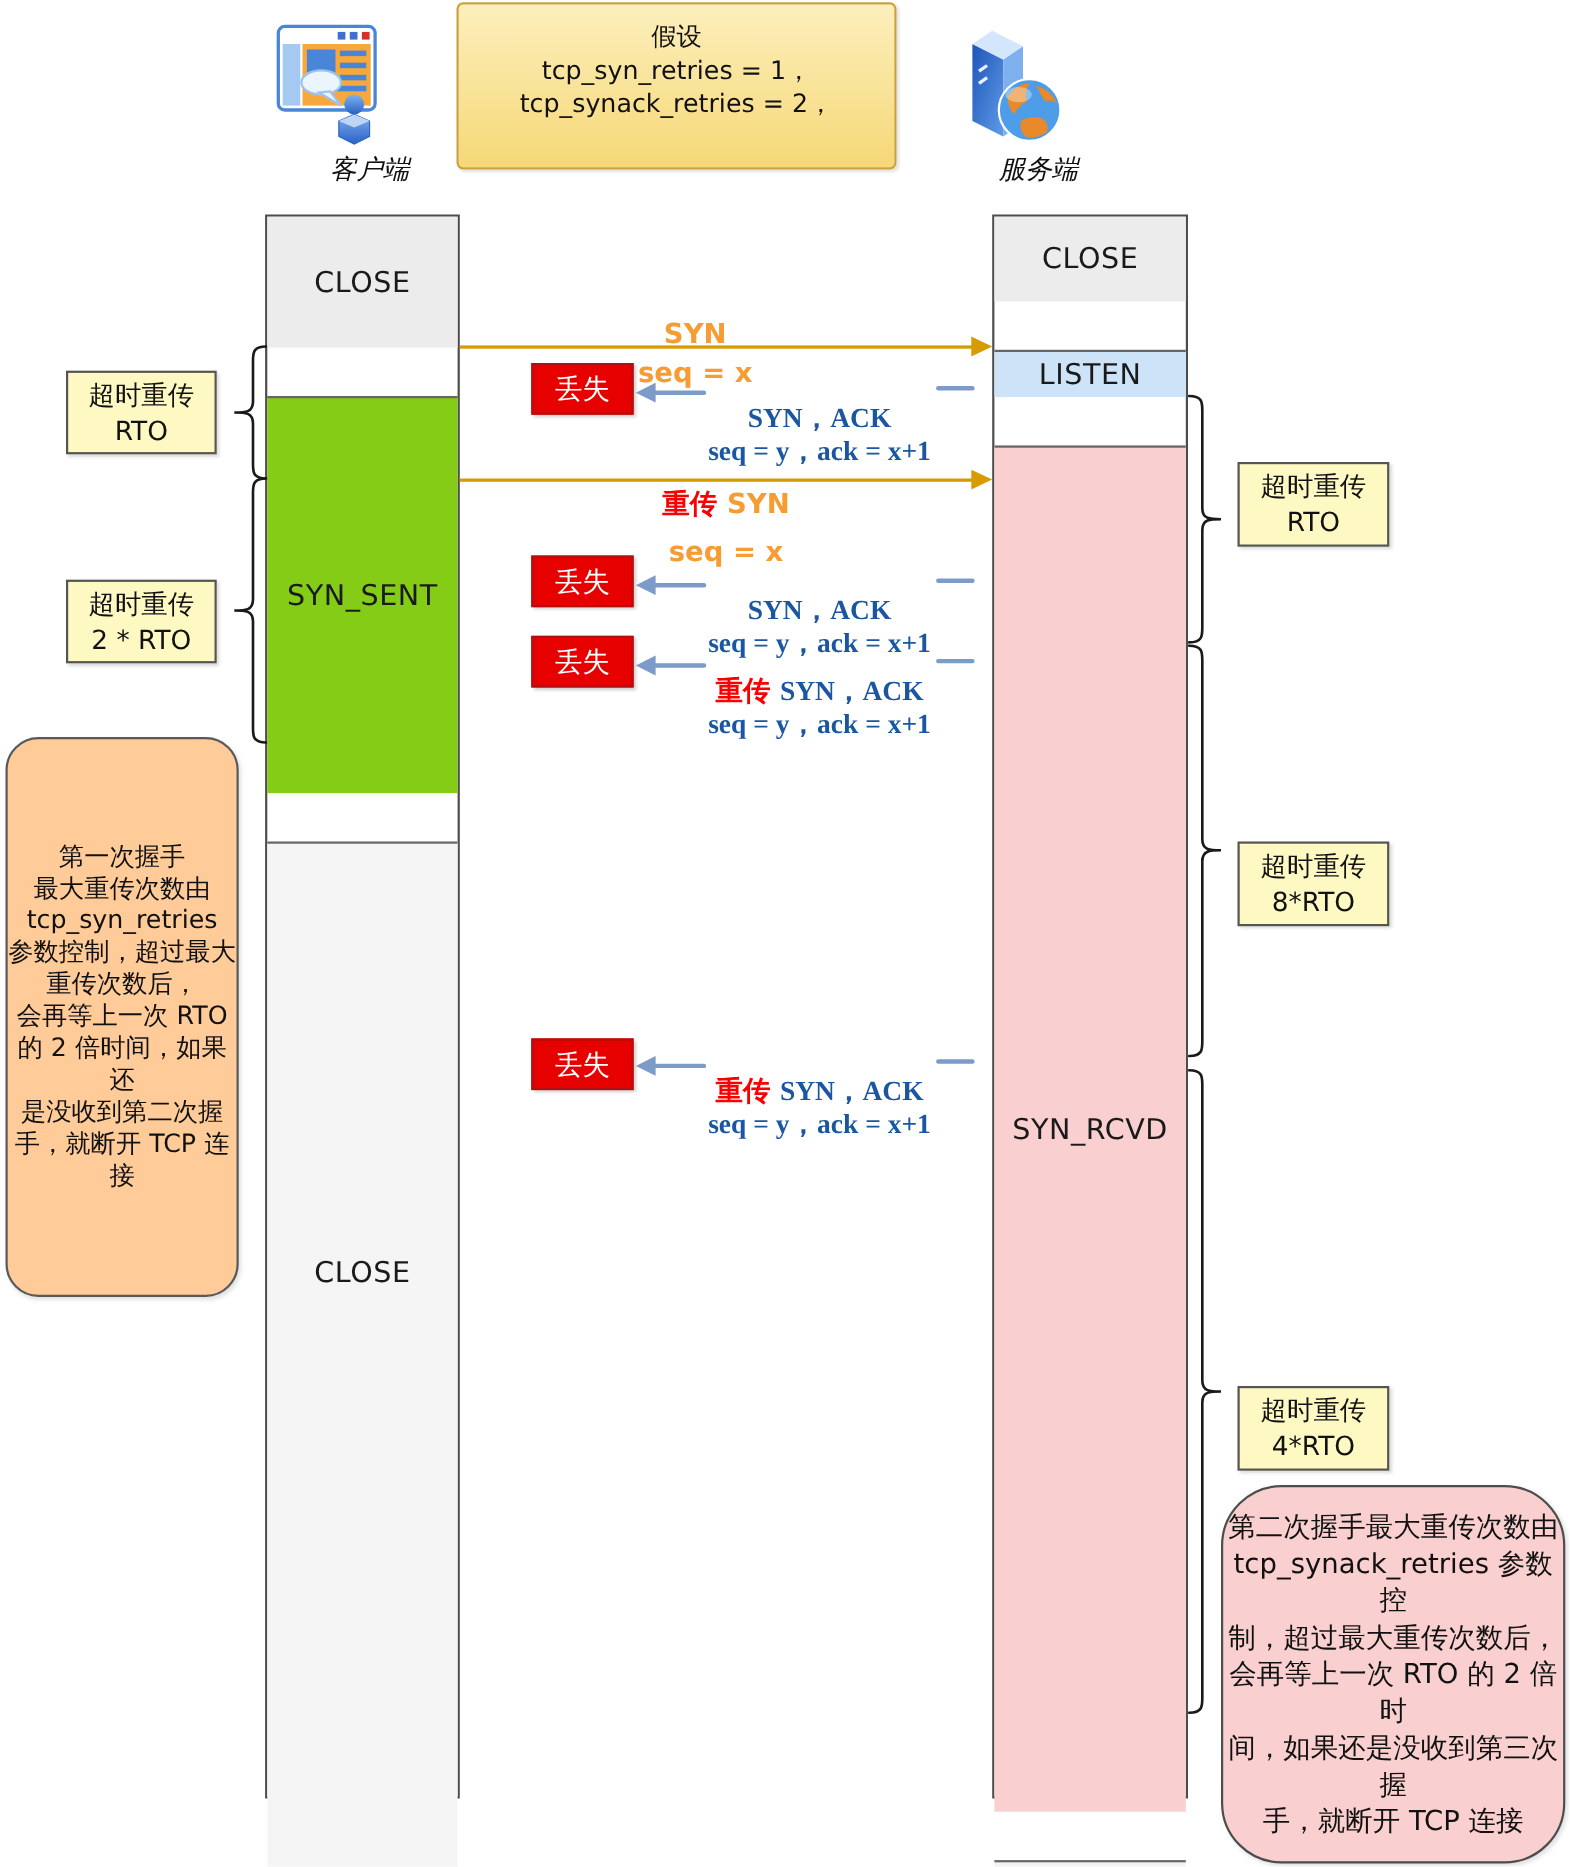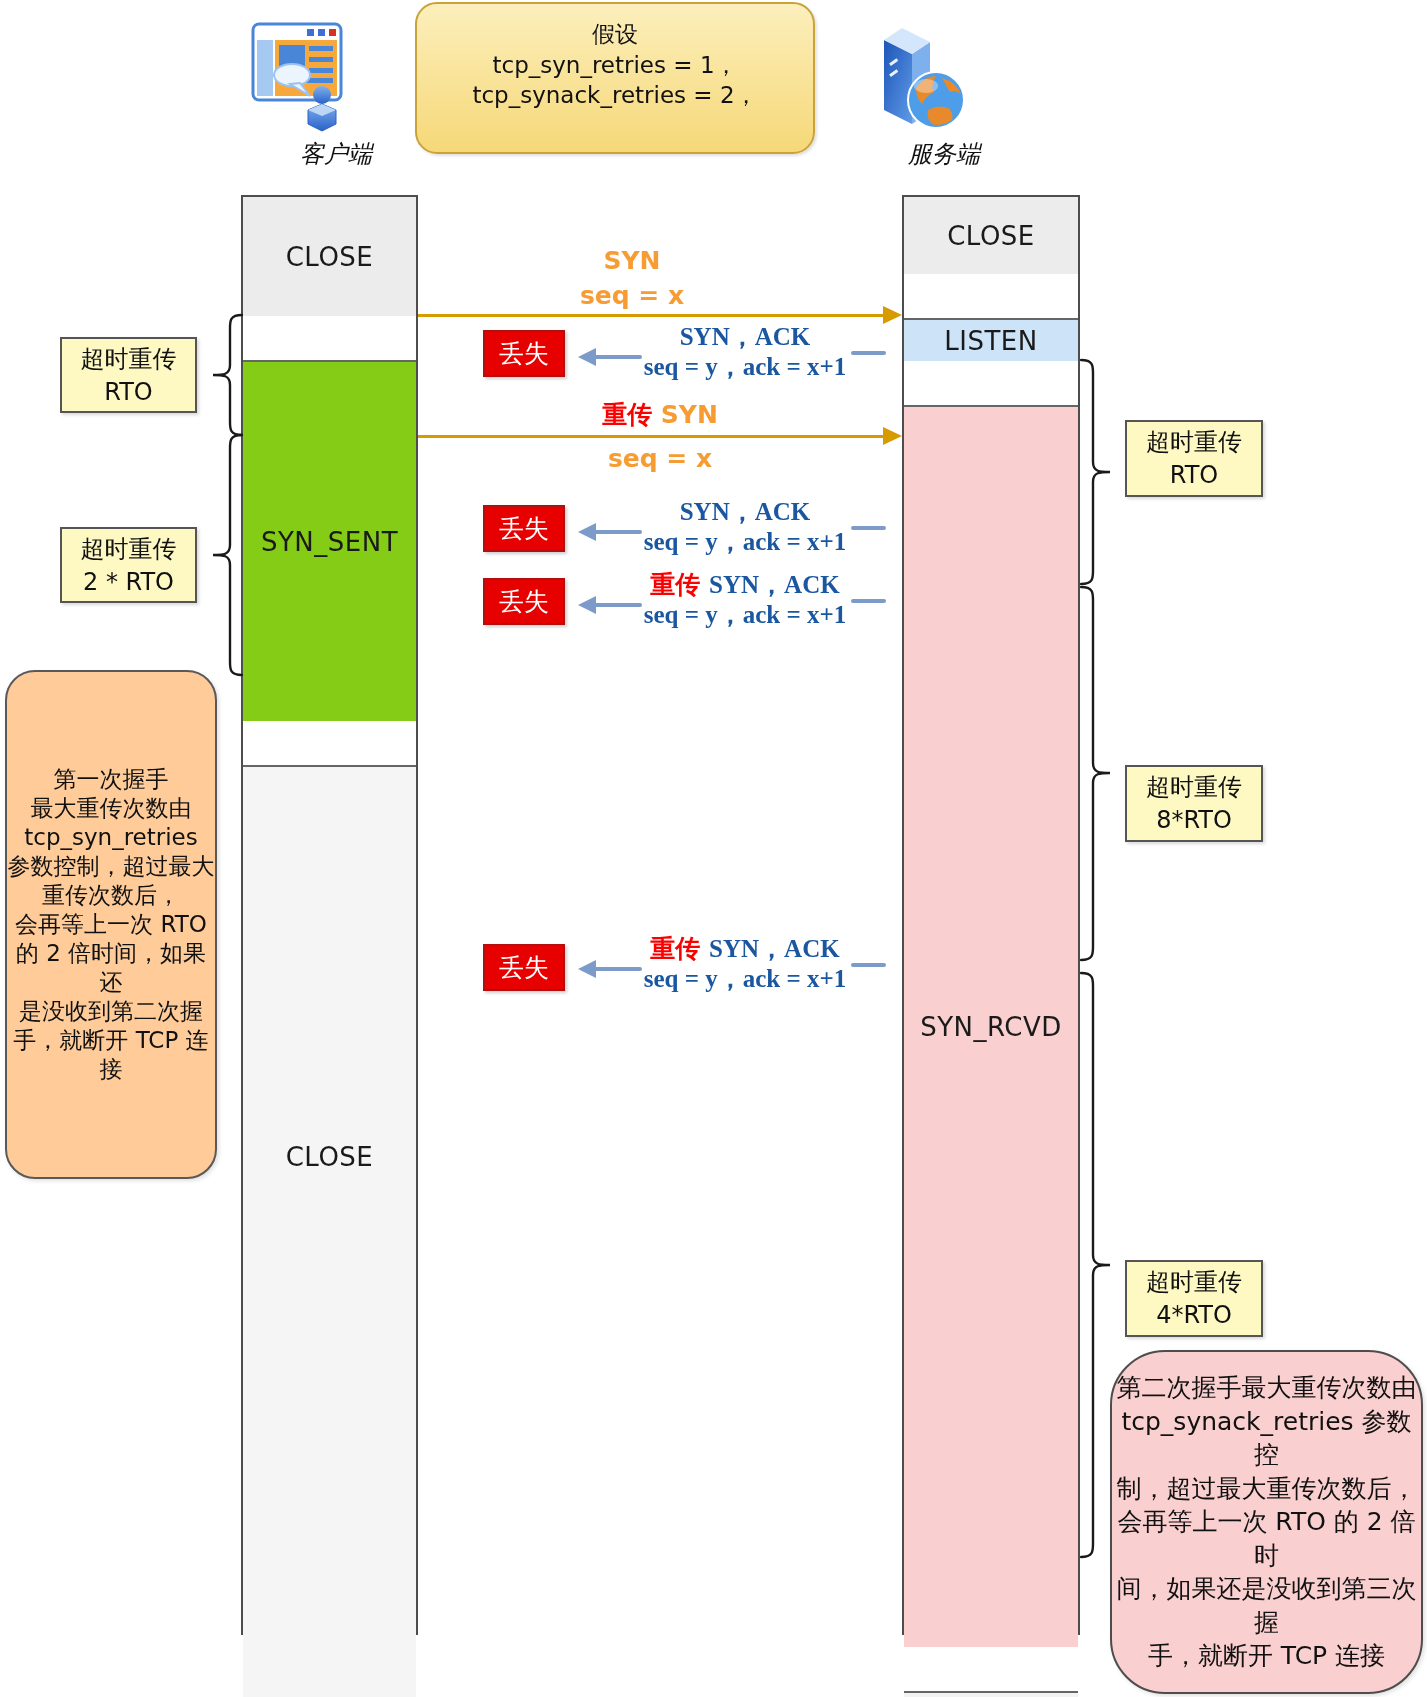--- a/index.html
+++ b/index.html
@@ -2,21 +2,21 @@
 <html><head>
 <meta charset="utf-8">
 <style>
   * { margin:0; padding:0; box-sizing:border-box; }
   body { background:#ffffff; font-family:"DejaVu Sans","Liberation Sans",sans-serif; }
   .canvas { position:relative; width:1427px; height:1697px; background:#ffffff; overflow:hidden; }
   .abs { position:absolute; }
 
   
   .assumption { left:415px; top:2px; width:400px; height:152px; border:2px solid #C9A23A;
-    border-radius:22px; background:linear-gradient(180deg,#FCEFBC 0%,#F6D878 100%);
+    border-radius:6px; background:linear-gradient(180deg,#FCEFBC 0%,#F6D878 100%);
     text-align:center; padding-top:15px; font-size:23px; line-height:30.5px; color:#111;
     box-shadow:2px 2px 3px rgba(0,0,0,0.12); }
   .actor-label { width:130px; text-align:right; font-size:24px; color:#111;font-style:italic; }
 
   
   .col { border:2px solid #4D4D4D; background:#fff; }
   .sec { position:relative; width:100%; display:flex; align-items:center; justify-content:center;
     font-size:26px; color:#1a1a1a; letter-spacing:0.5px; }
   .sec + .sec { border-top:2px solid #666;margin-top:44px; }
   .sec-close   { background:#ECECEC; }
@@ -29,26 +29,26 @@
 
   
   .oline { height:3px; background:#D79B00; }
   .oarrow-head { width:0; height:0; border-top:9px solid transparent; border-bottom:9px solid transparent;
     border-left:19px solid #D79B00; }
   .bseg { height:4px; background:#7D9BC8; border-radius:2px; }
   .bhead { width:0; height:0; border-top:9px solid transparent; border-bottom:9px solid transparent;
     border-right:18px solid #7D9BC8; }
   .bdash { width:35px; height:4px; background:#7D9BC8; border-radius:2px; }
 
-  .msg { text-align:center; font-weight:bold; font-size:25px; white-space:nowrap; }
+  .msg { text-align:center; font-weight:bold; font-size:25px; white-space:nowrap;margin-top:43px; }
   .c-syn { color:#F79B33; }
   .c-ack { color:#1A57A0;font-family:Liberation Serif, serif; }
   .c-re  { color:#FA0000; }
 
-  .drop { width:82px; height:47px; background:#E60000; border:2px solid #B01010;
+  .drop { width:93px; height:47px; background:#E60000; border:2px solid #B01010;
     color:#fff; font-size:25px; display:flex; align-items:center; justify-content:center;
     box-shadow:2px 2px 3px rgba(0,0,0,0.2); }
 
   .tbox { width:138px; height:77px; background:#fef9c3; border:2px solid #555;
     text-align:center; font-size:24px; line-height:33px; color:#111; padding-top:4px;
     box-shadow:2px 2px 3px rgba(0,0,0,0.15); }
 
   .note { text-align:center; color:#111; white-space:pre-line;
     display:flex; align-items:center; justify-content:center;
     box-shadow:2px 2px 4px rgba(0,0,0,0.12); }

